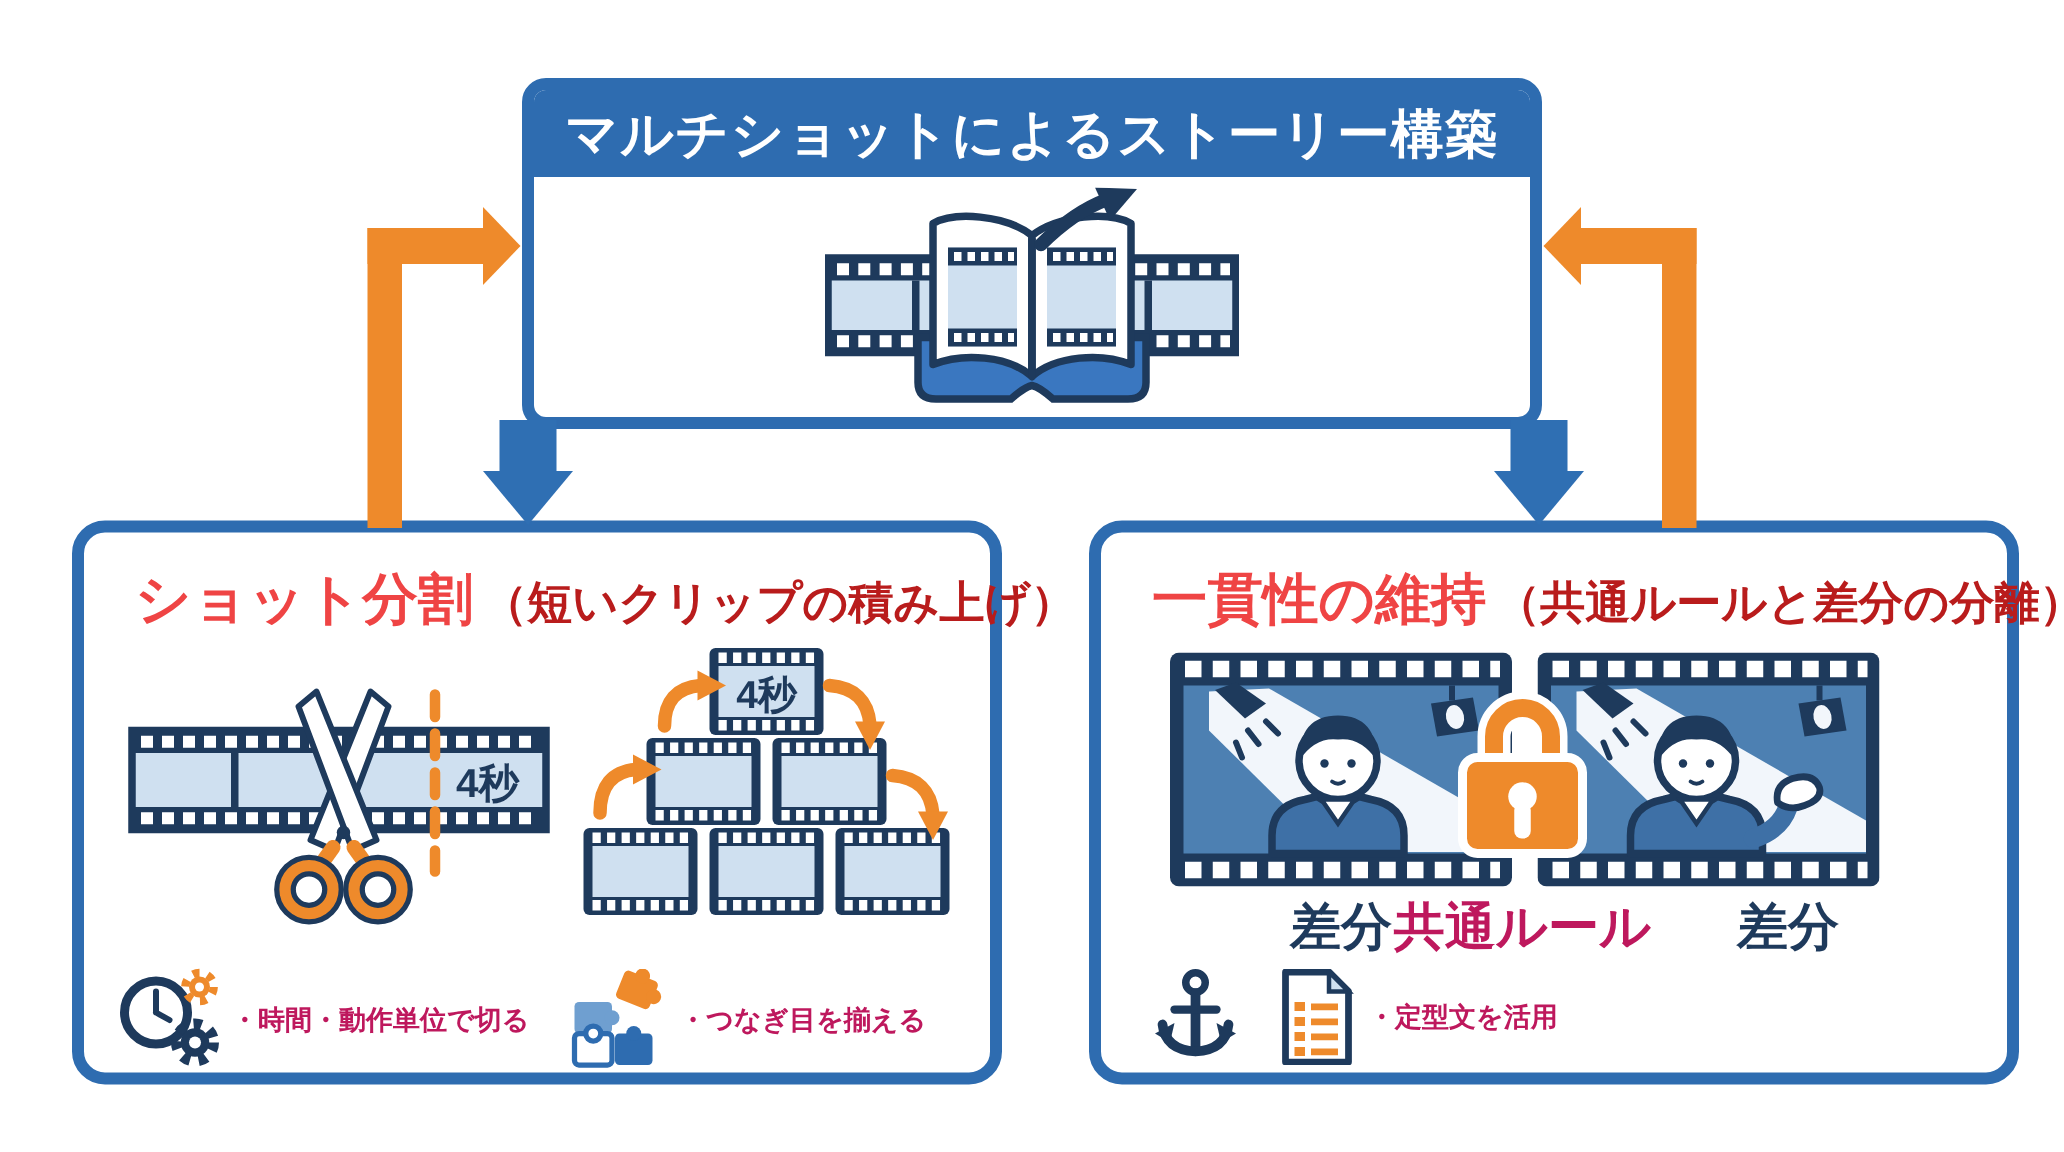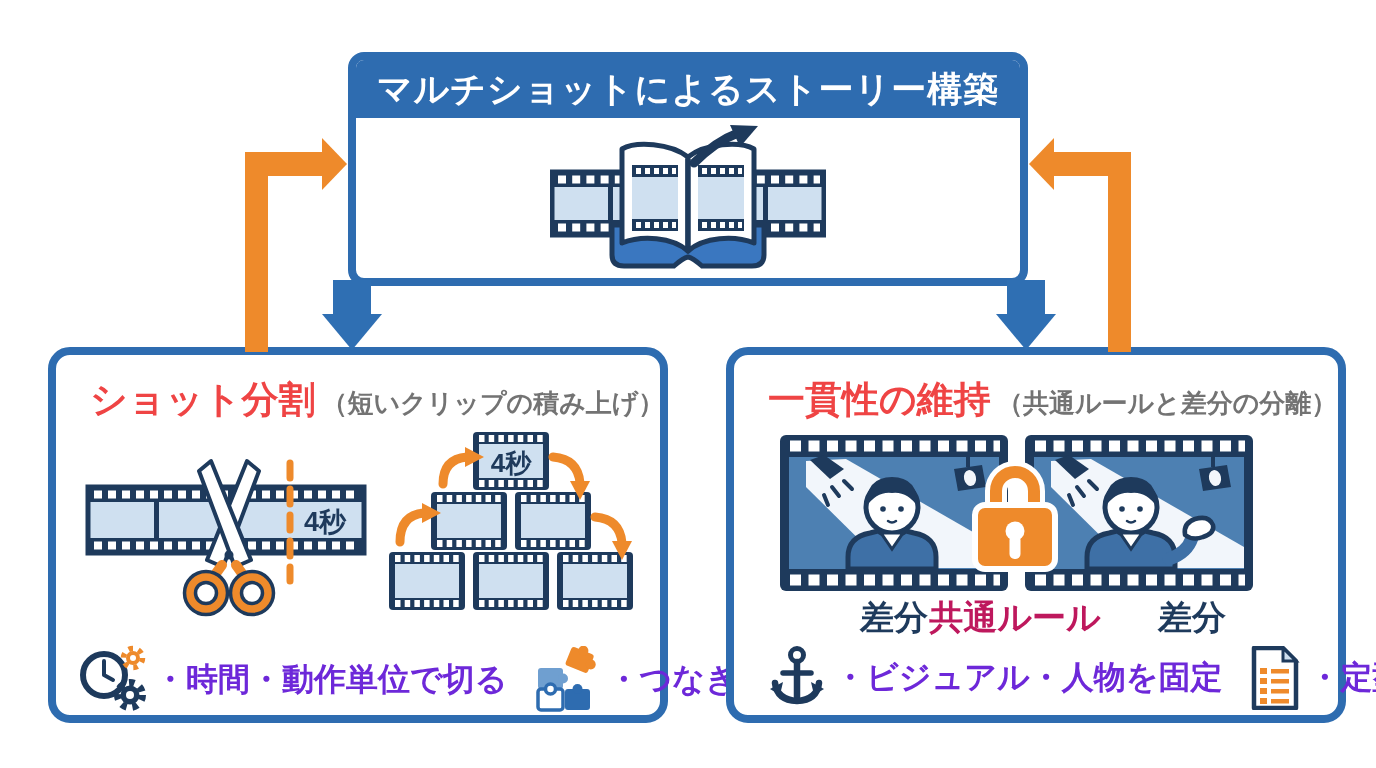--- a/index.html
+++ b/index.html
@@ -22,25 +22,25 @@
   .connectors{position:absolute;left:0;top:0;z-index:3;pointer-events:none;}
   
   .panel{
     position:absolute;top:347px;width:620px;height:376px;box-sizing:border-box;
     border:8px solid #2e6cb0;border-radius:22px;background:#ffffff;z-index:2;
   }
   .panel-left{left:48px;}
   .panel-right{left:712px;margin-left:14px;}
   .panel-title{position:absolute;top:20px;left:34px;white-space:nowrap;}
   .t-main{color:#ef4444;font-size:37px;font-weight:800;}
-  .t-sub{color:#737373;font-size:26px;font-weight:800;margin-left:6px;}
+  .t-sub{color:#b91c1c;font-size:30px;font-weight:800;margin-left:6px;}
   .abs{position:absolute;}
   .bullets{position:absolute;left:22px;top:290px;display:flex;align-items:center;}
   .bullet{display:flex;align-items:center;}
-  .bullet-text{color:#6d28d9;font-size:32px;font-weight:800;white-space:nowrap;margin-left:8px;}
+  .bullet-text{color:#be185d;font-size:18px;font-weight:800;white-space:nowrap;margin-left:8px;}
   .gap2{margin-left:26px;}
   .frame-label{
     position:absolute;top:240px;transform:translateX(-50%);
     font-size:34px;font-weight:800;color:#1e3a5c;white-space:nowrap;
   }
   .frame-label.orange{color:#be185d;}
   svg{display:block;}
   svg text{font-family:"Liberation Sans","DejaVu Sans",sans-serif;}
 </style>
 </head>
@@ -288,21 +288,20 @@
     <div class="bullets" style="left:34px;">
       <div class="bullet">
         <svg width="58" height="66" viewBox="0 0 58 66">
           <circle cx="29" cy="10" r="6.5" fill="none" stroke="#1e3a5c" stroke-width="5"></circle>
           <line x1="29" y1="17" x2="29" y2="54" stroke="#1e3a5c" stroke-width="6.5" stroke-linecap="round"></line>
           <line x1="15" y1="28" x2="43" y2="28" stroke="#1e3a5c" stroke-width="5.5" stroke-linecap="round"></line>
           <path d="M7,38 Q9,55 29,56 Q49,55 51,38" fill="none" stroke="#1e3a5c" stroke-width="6.5" stroke-linecap="round"></path>
           <polygon points="2,44 15,37 12,50" fill="#1e3a5c"></polygon>
           <polygon points="56,44 43,37 46,50" fill="#1e3a5c"></polygon>
         </svg>
-        <span class="bullet-text">・ビジュアル・人物を固定</span>
       </div>
       <div class="bullet gap2">
         <svg width="52" height="64" viewBox="0 0 52 64">
           <path d="M5,2 H34 L47,15 V62 H5 Z" fill="#ffffff" stroke="#1e3a5c" stroke-width="4.5" stroke-linejoin="round"></path>
           <polygon points="34,2 47,15 34,15" fill="#cfe0f0" stroke="#1e3a5c" stroke-width="3"></polygon>
           <g fill="#ee8a2b">
             <rect x="11" y="22" width="7" height="6"></rect>
               <rect x="22" y="23" width="18" height="4.5"></rect>
             <rect x="11" y="32" width="7" height="6"></rect>
               <rect x="22" y="33" width="18" height="4.5"></rect>

